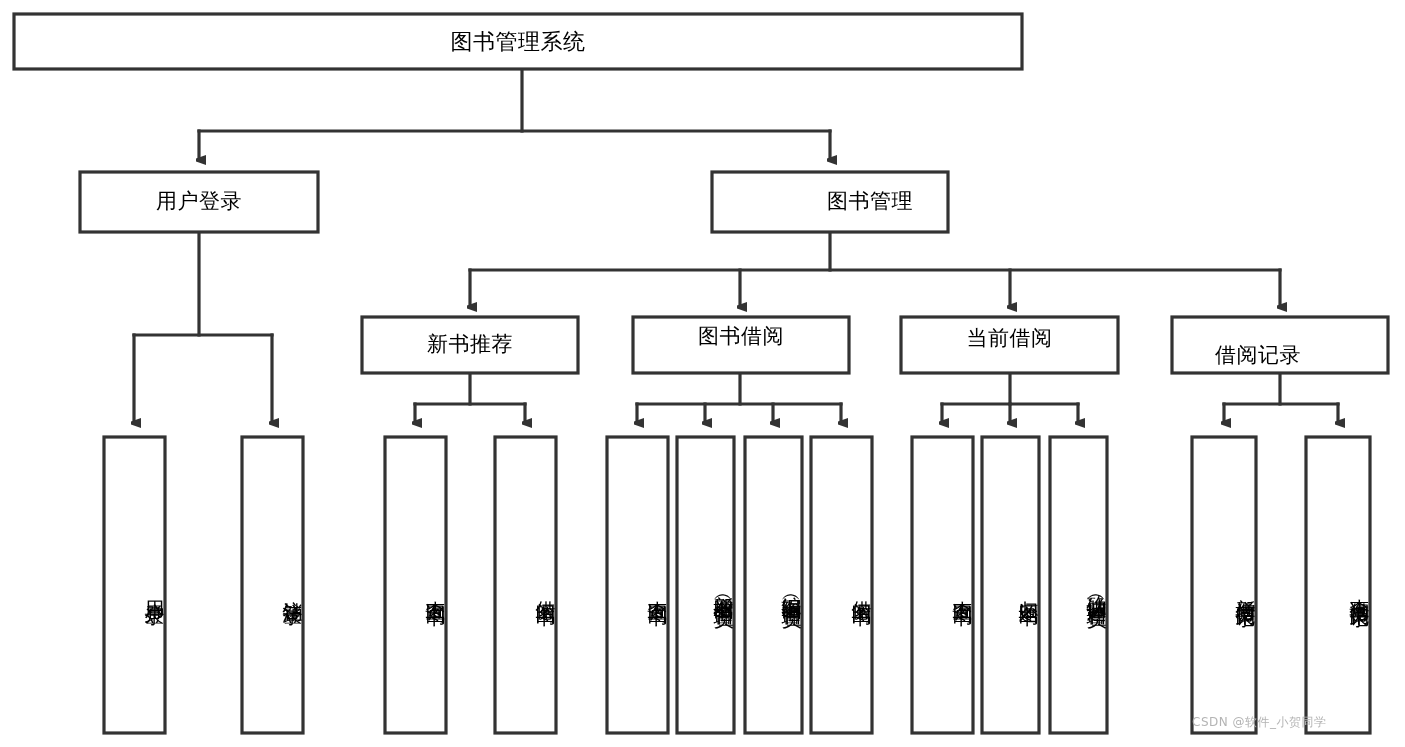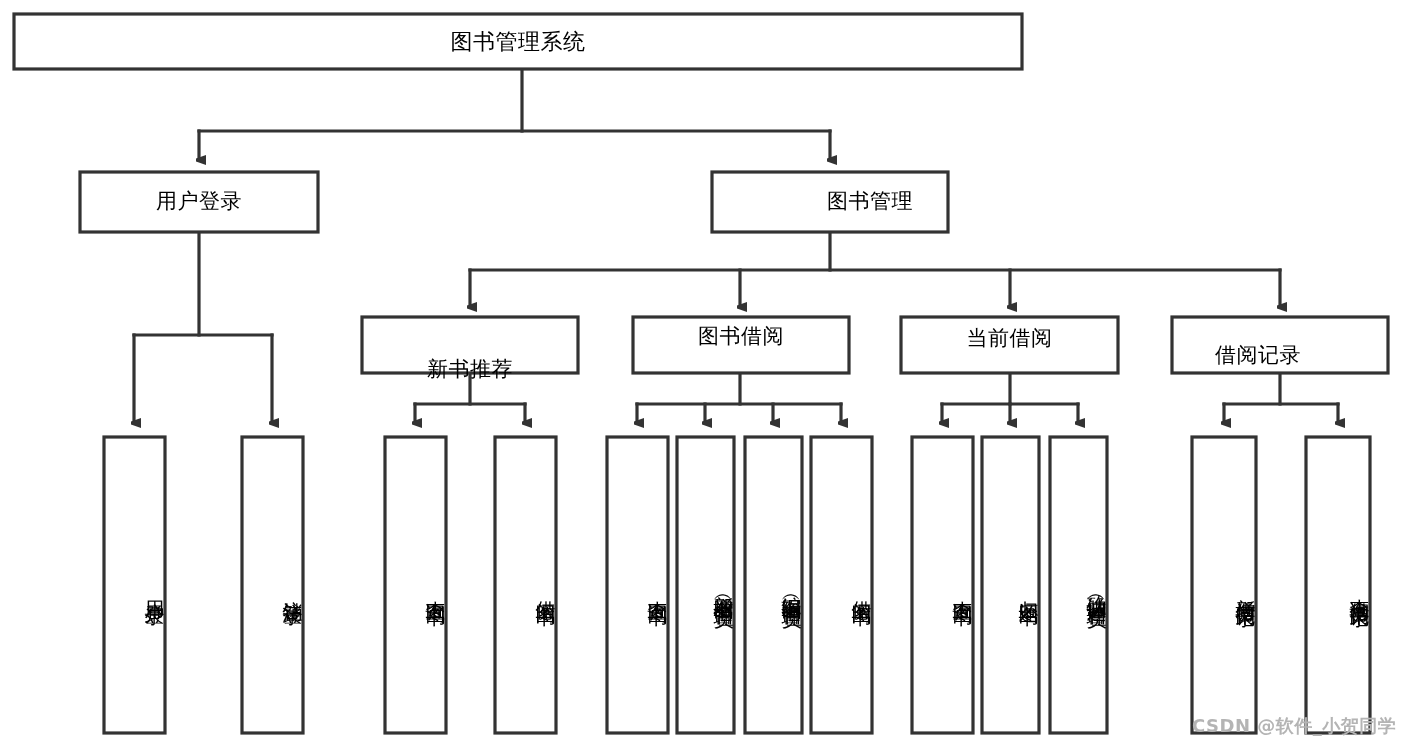--- a/index.html
+++ b/index.html
@@ -50,25 +50,24 @@
     letter-spacing: 2px;
     line-height: 1.05;
     align-items: flex-start;
     justify-content: center;
     padding-top: 8px;
   }
   .watermark {
     position: absolute;
     left: 1192px;
     top: 714px;
-    font-size: 18px;
+    font-size: 12px;
     color: #b4b4b4;
     white-space: nowrap;
     letter-spacing: 0.5px;
-    font-weight: bold;
   }
 </style>
 </head>
 <body>
 
 <div id="canvas">
 
   <svg id="diagram-svg" viewBox="0 0 1405 747" xmlns="http://www.w3.org/2000/svg">
     <defs>
       <marker id="arrow" markerWidth="10" markerHeight="10" refX="5" refY="7" orient="auto" markerUnits="userSpaceOnUse">
@@ -145,21 +144,21 @@
       <rect x="1192" y="437" width="64" height="296"></rect>
       <rect x="1306" y="437" width="64" height="296"></rect>
     </g>
   </svg>
 
   <div class="node-label node-title" style="left:14px; top:14px; width:1008px; height:55px;">图书管理系统</div>
 
   <div class="node-label node-h" style="left:80px; top:172px; width:238px; height:60px;">用户登录</div>
   <div class="node-label node-h" style="left:712px; top:172px; width:236px; height:60px;margin-left:40px;">图书管理</div>
 
-  <div class="node-label node-h" style="left:362px; top:317px; width:216px; height:55px;margin-top:25px;">新书推荐</div>
+  <div class="node-label node-h" style="left:362px; top:317px; width:216px; height:55px;">新书推荐</div>
   <div class="node-label node-h" style="left:633px; top:317px; width:216px; height:40px;">图书借阅</div>
   <div class="node-label node-h" style="left:901px; top:317px; width:217px; height:44px;">当前借阅</div>
   <div class="node-label node-h" style="left:1172px; top:328px; width:172px; height:56px;">借阅记录</div>
 
   <div class="node-label node-v" style="left:104px; top:437px; width:61px; height:296px;">用户登录</div>
   <div class="node-label node-v" style="left:242px; top:437px; width:61px; height:296px;">注销登录</div>
 
   <div class="node-label node-v" style="left:385px; top:437px; width:61px; height:296px;">查询图书</div>
   <div class="node-label node-v" style="left:495px; top:437px; width:61px; height:296px;">借阅图书</div>
 

